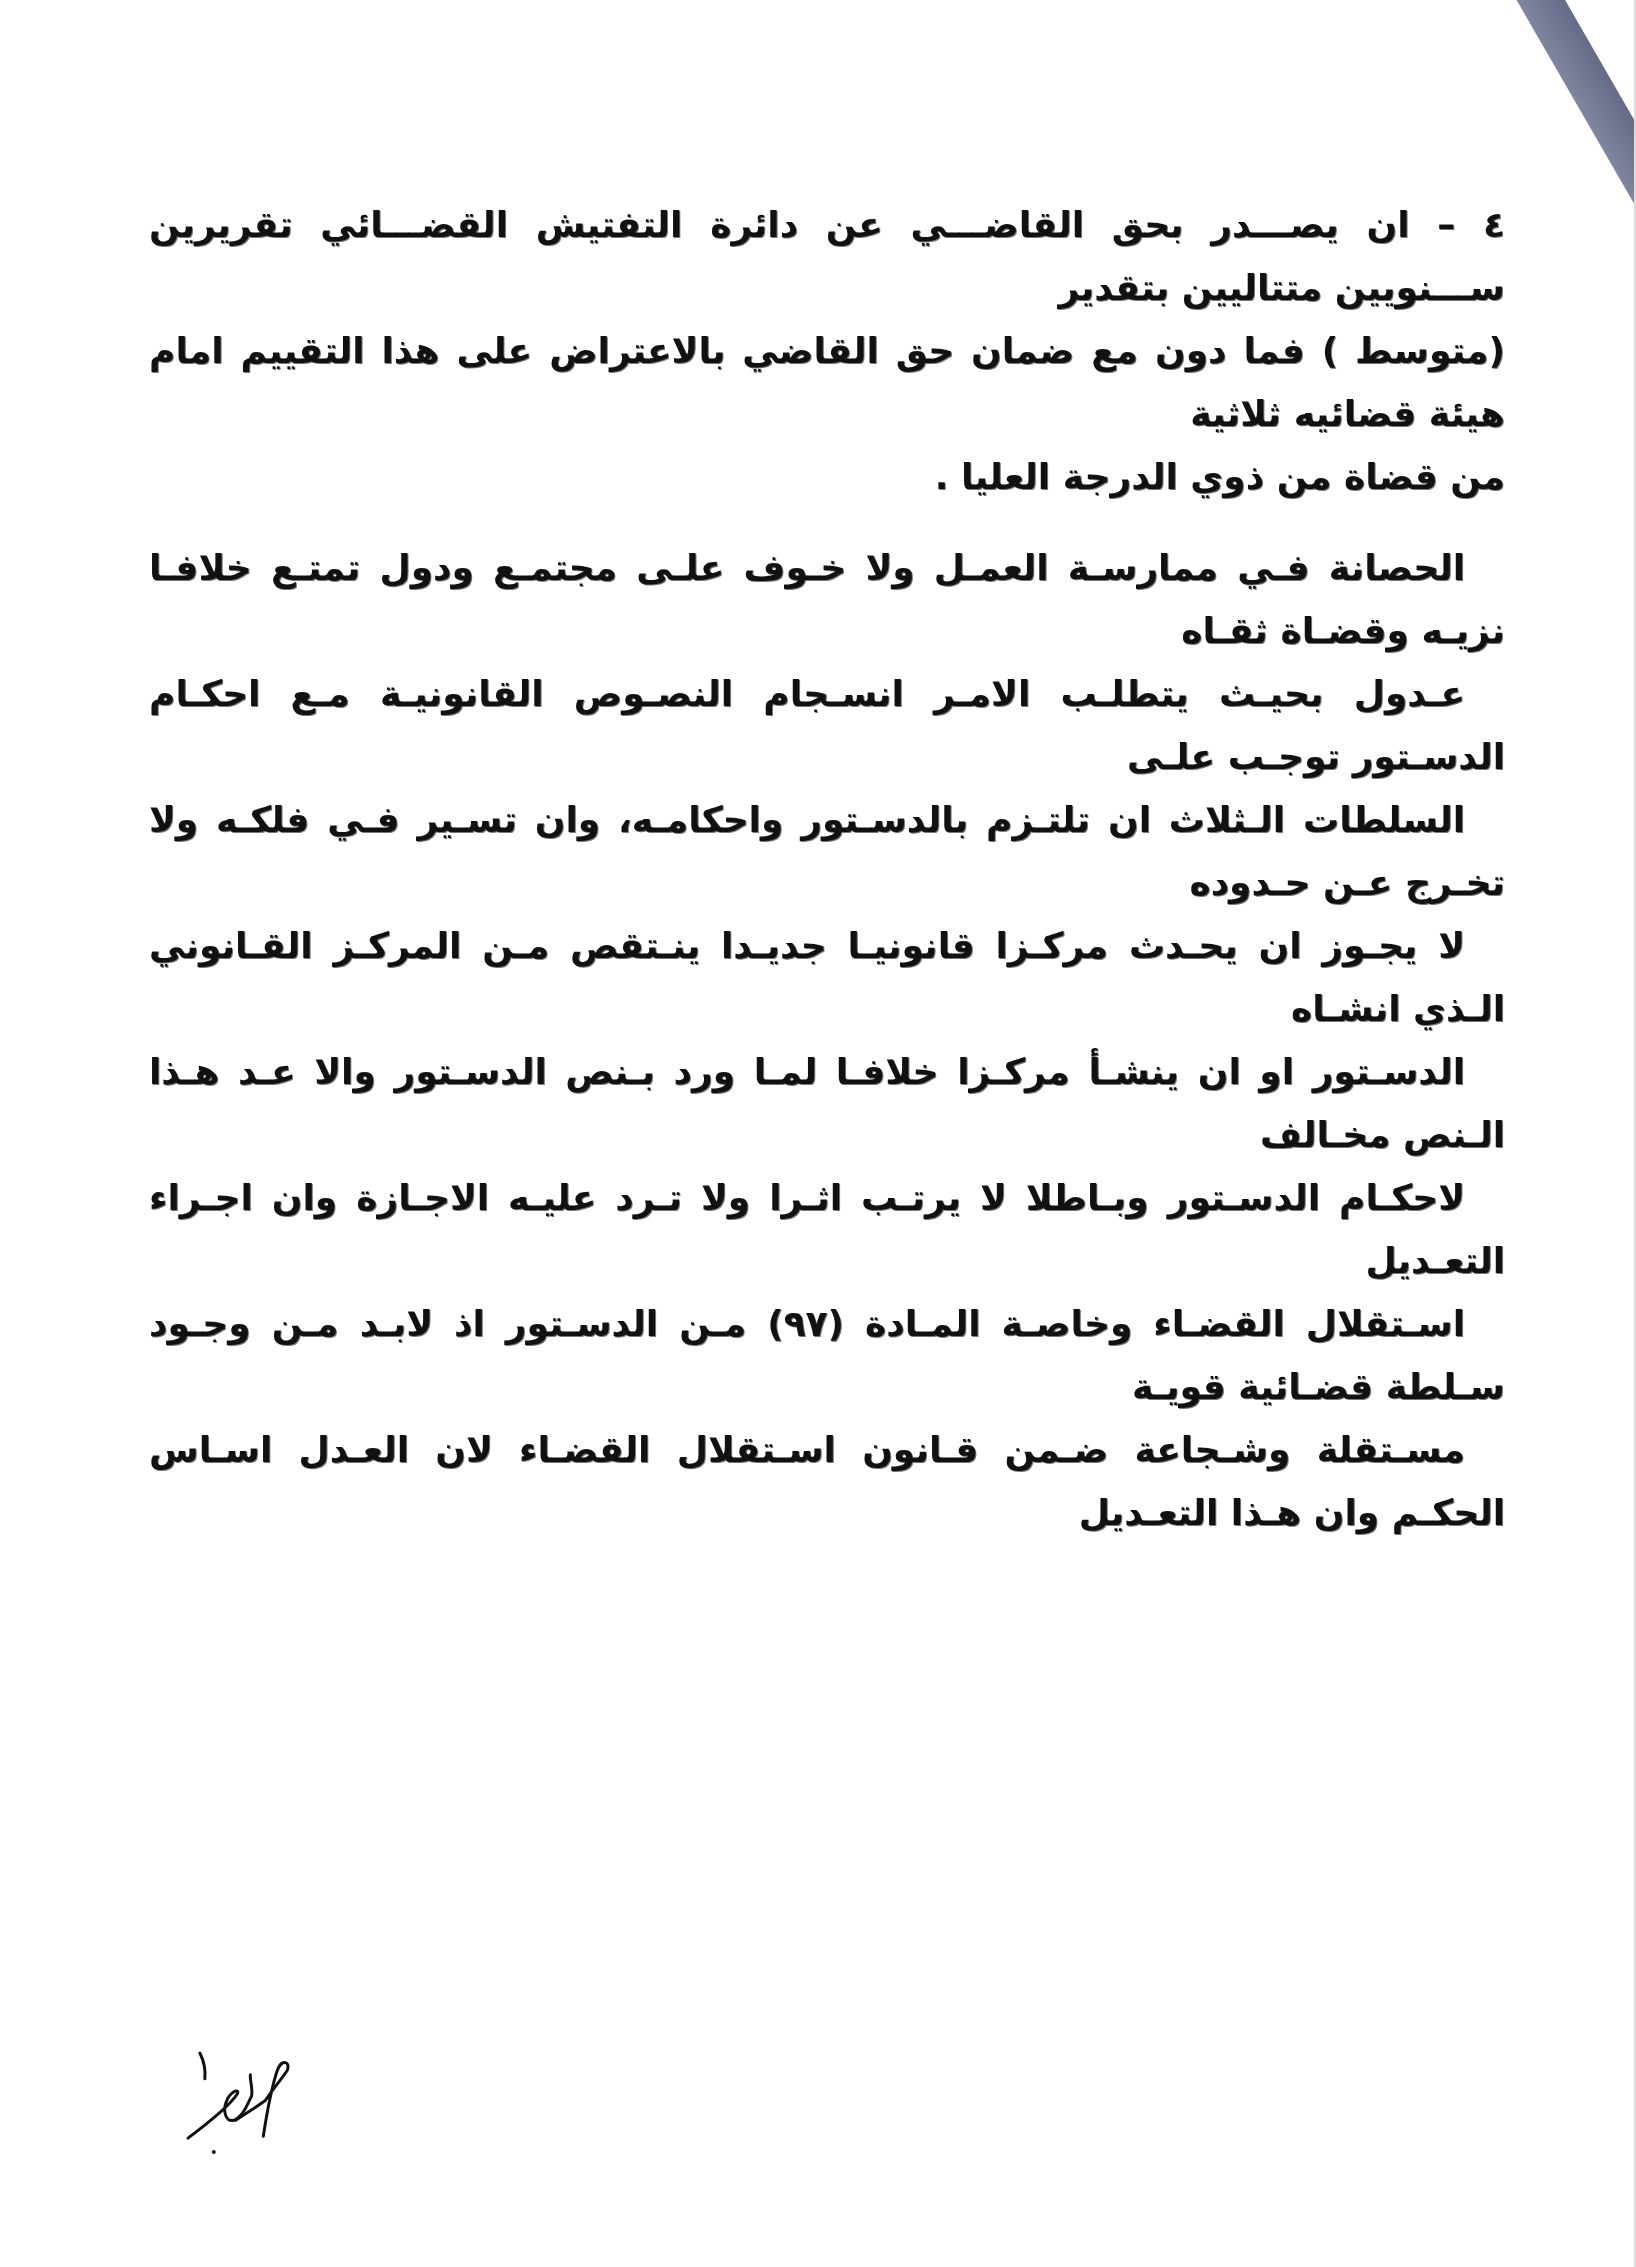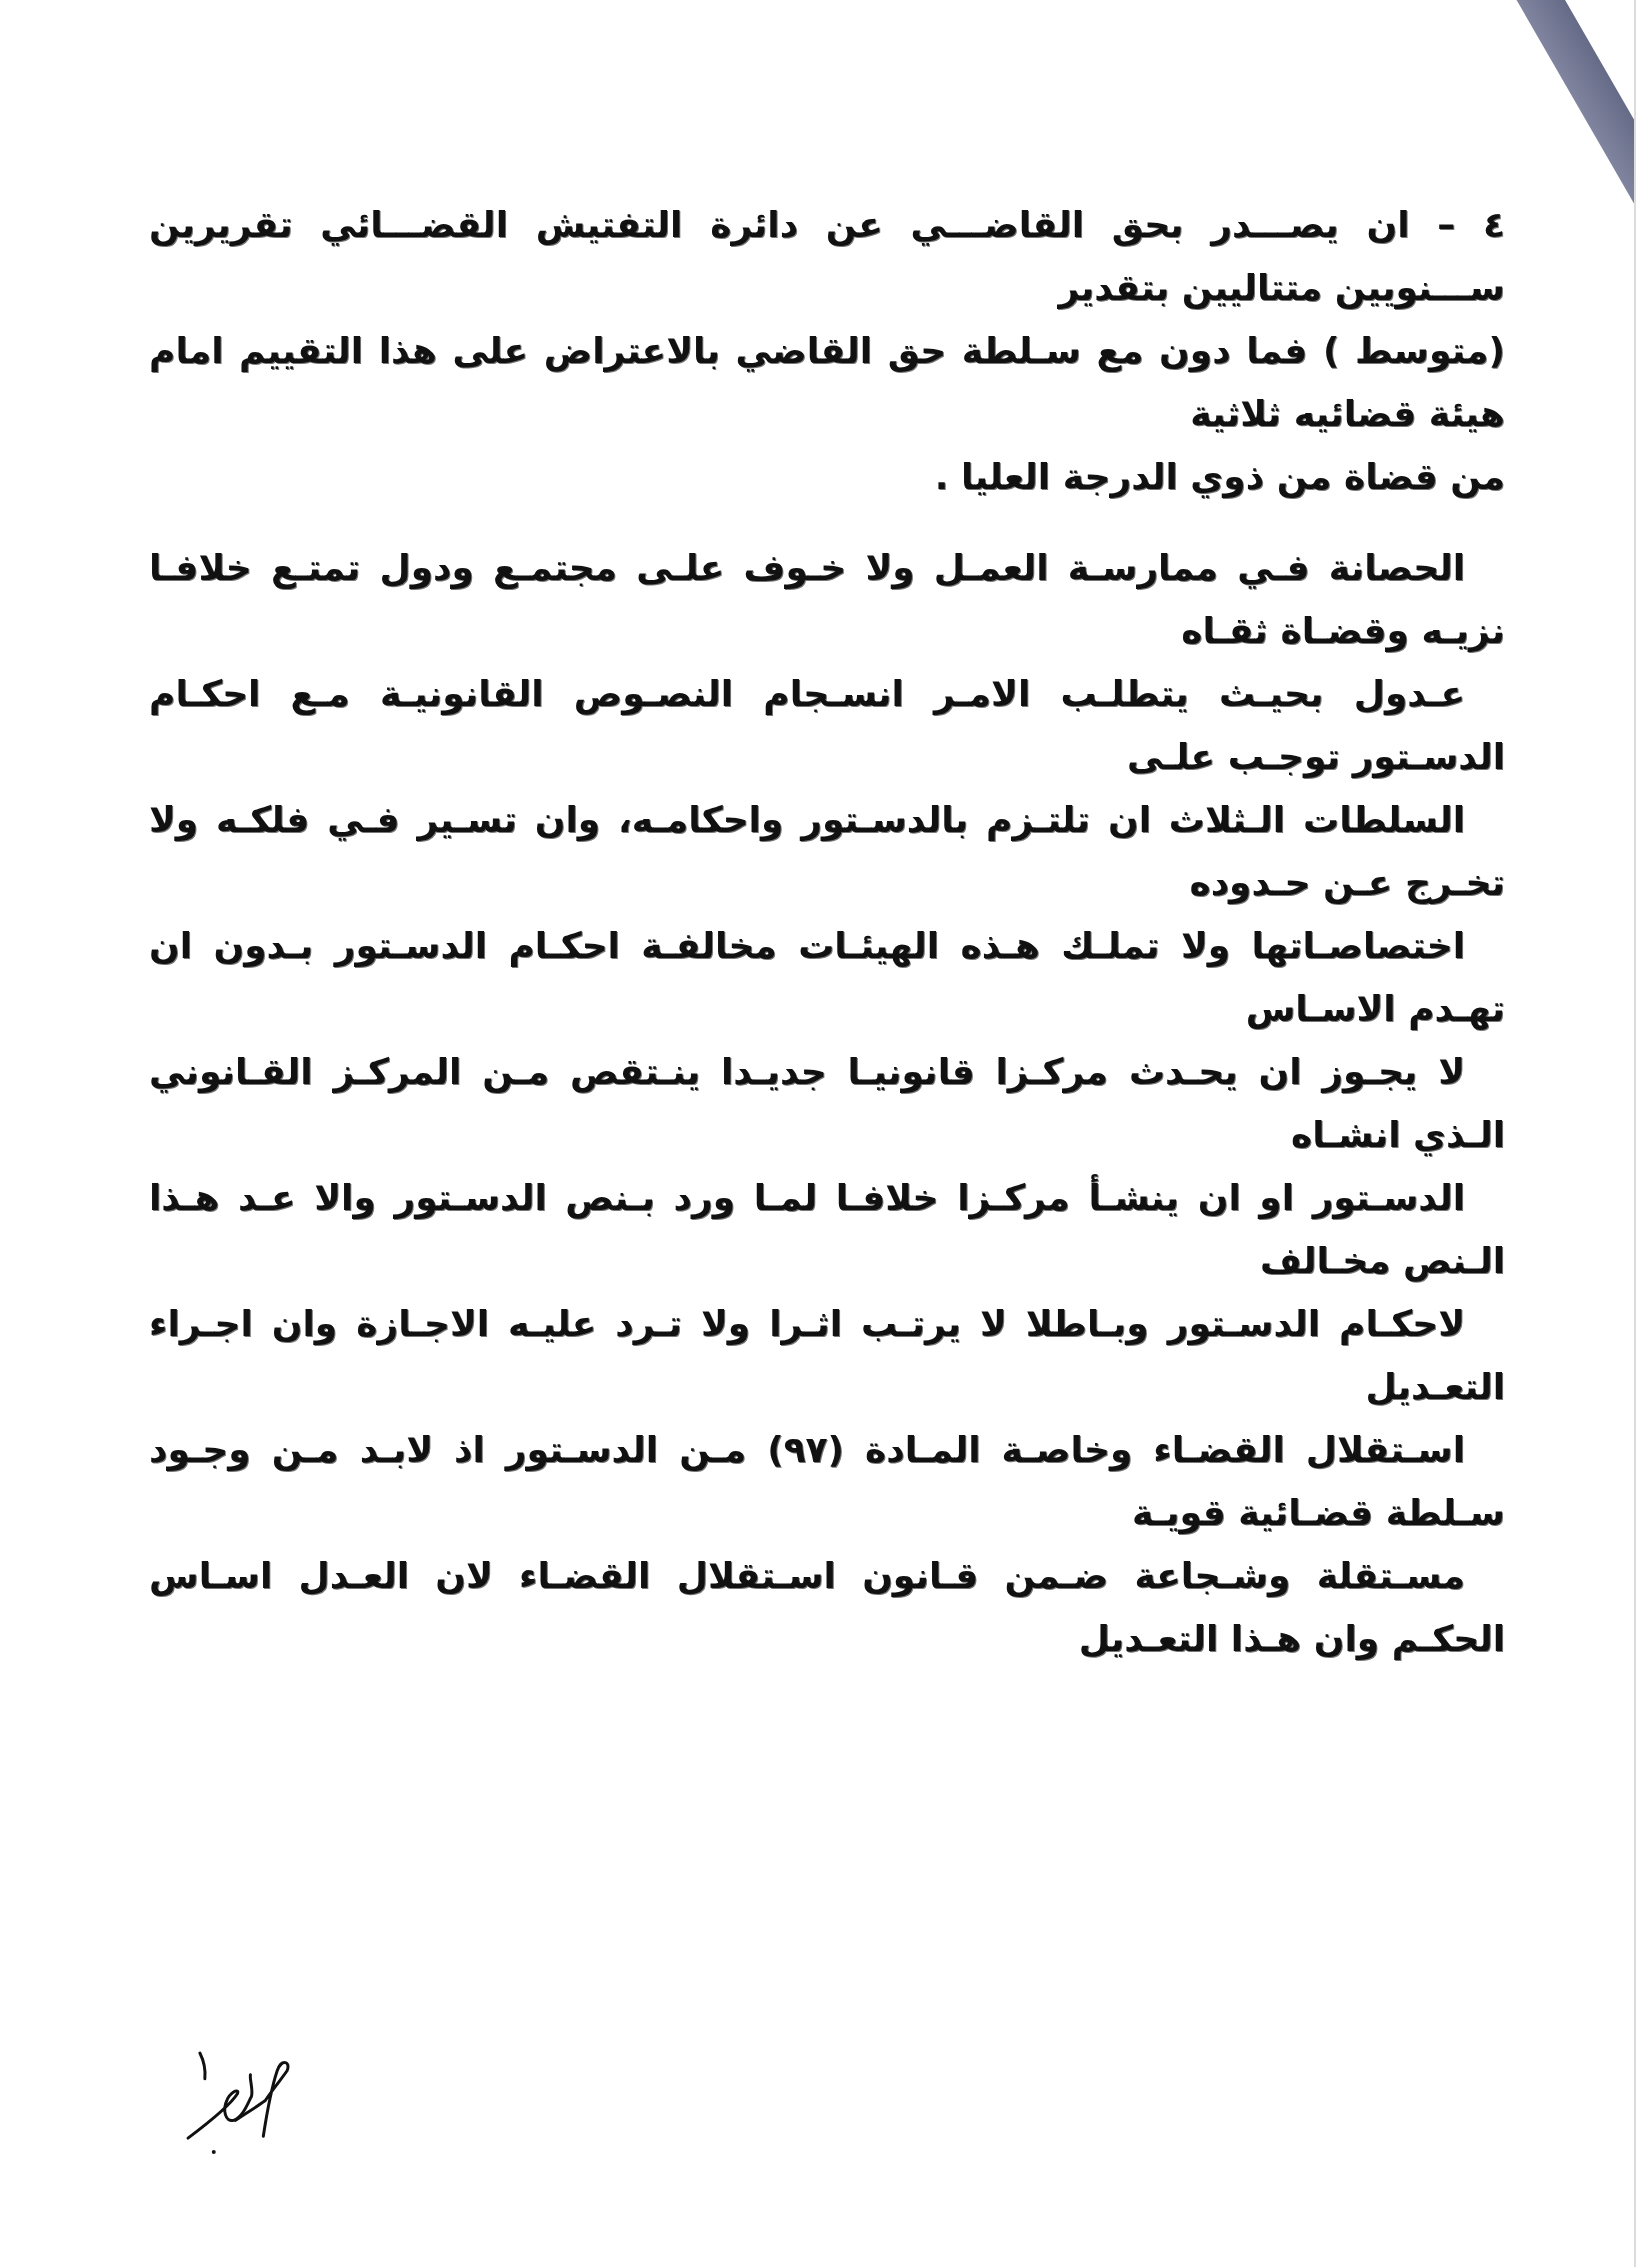--- a/index.html
+++ b/index.html
@@ -22,30 +22,29 @@
 <body>
 
 <div class="page">
   <div class="edge-stroke"></div>
   <div class="edge-line"></div>
 
   <div class="content">
 
     <p class="para">
       <span class="line">٤ – ان يصـــدر بحق القاضـــي عن دائرة التفتيش القضـــائي تقريرين ســـنويين متتاليين بتقدير</span>
-      <span class="line">(متوسط ) فما دون مع سـلطة حق القاضي بالاعتراض على هذا التقييم امام هيئة قضائيه ثلاثية</span>
+      <span class="line">(متوسط ) فما دون مع ضمان حق القاضي بالاعتراض على هذا التقييم امام هيئة قضائيه ثلاثية</span>
       <span class="line">من قضاة من ذوي الدرجة العليا .</span>
     </p>
 
 
     <p class="para indent">
       <span class="line">الحصانة فـي ممارسـة العمـل ولا خـوف علـى مجتمـع ودول تمتـع خلافـا نزيـه وقضـاة ثقـاه</span>
       <span class="line">عـدول بحيـث يتطلـب الامـر انسـجام النصـوص القانونيـة مـع احكـام الدسـتور توجـب علـى</span>
       <span class="line">السلطات الـثلاث ان تلتـزم بالدسـتور واحكامـه، وان تسـير فـي فلكـه ولا تخـرج عـن حـدوده</span>
-      <span class="line">اختصاصـاتها ولا تملـك هـذه الهيئـات مخالفـة احكـام الدسـتور بـدون ان تهـدم الاسـاس</span>
       <span class="line">لا يجـوز ان يحـدث مركـزا قانونيـا جديـدا ينـتقص مـن المركـز القـانوني الـذي انشـاه</span>
       <span class="line">الدسـتور او ان ينشـأ مركـزا خلافـا لمـا ورد بـنص الدسـتور والا عـد هـذا الـنص مخـالف</span>
       <span class="line">لاحكـام الدسـتور وبـاطلا لا يرتـب اثـرا ولا تـرد عليـه الاجـازة وان اجـراء التعـديل</span>
       <span class="line">اسـتقلال القضـاء وخاصـة المـادة (٩٧) مـن الدسـتور اذ لابـد مـن وجـود سـلطة قضـائية قويـة</span>
       <span class="line">مسـتقلة وشـجاعة ضـمن قـانون اسـتقلال القضـاء لان العـدل اسـاس الحكـم وان هـذا التعـديل</span>
 
     </p>
 
   </div>
 

